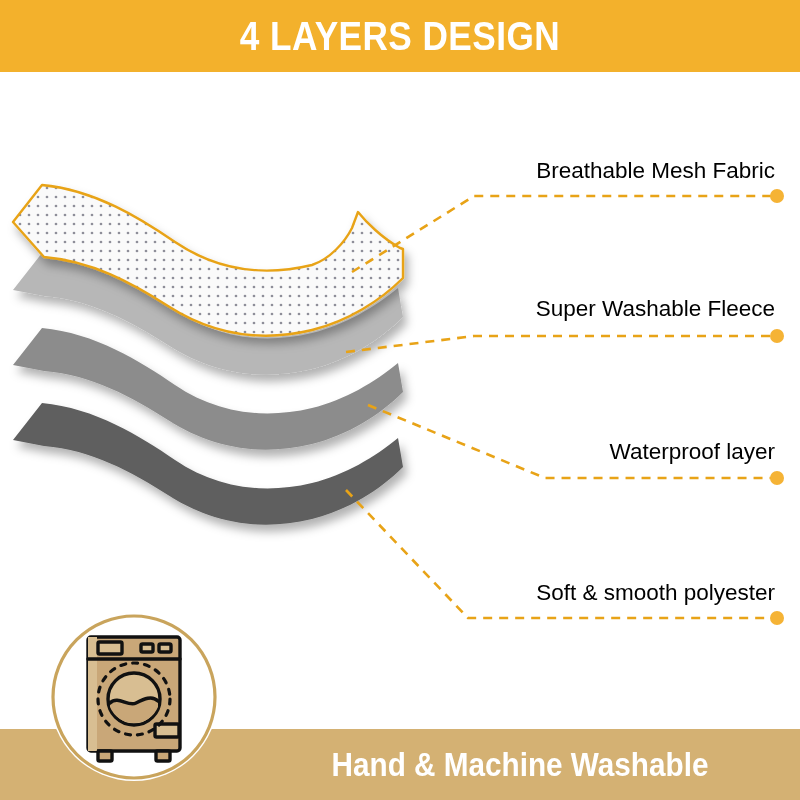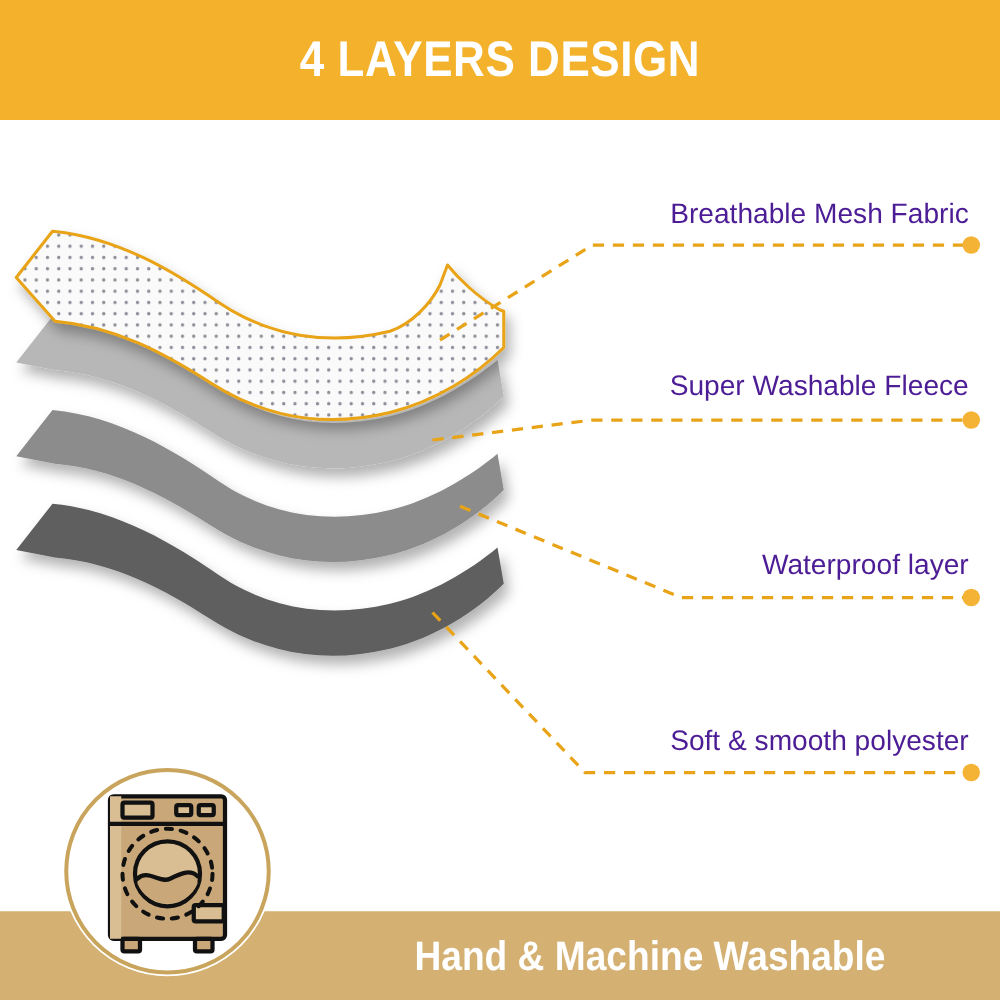--- a/index.html
+++ b/index.html
@@ -17,21 +17,21 @@
     overflow: hidden;
     background: #ffffff;
   }
 
   
   #top-banner {
     position: absolute;
     left: 0;
     top: 0;
     width: 800px;
-    height: 96px;
+    height: 72px;
     background: #F3B12C;
     display: flex;
     align-items: center;
     justify-content: center;
   }
   #top-banner-title {
     color: #ffffff;
     font-family: "Liberation Sans Narrow", "Liberation Sans", sans-serif;
     font-weight: bold;
     font-size: 40px;
@@ -92,21 +92,21 @@
     left: 0;
     top: 0;
     width: 800px;
     height: 800px;
     pointer-events: none;
   }
 
   
   .callout-label {
     position: absolute;
-    color: #4c1d95;
+    color: #000000;
     font-family: "Liberation Sans", sans-serif;
     font-size: 22.5px;
     font-weight: normal;
     white-space: nowrap;
     text-align: right;
   }
   #label-1 { left: 290px; top: 158px; width: 485px; }
   #label-2 { left: 290px; top: 296px; width: 485px; }
   #label-3 { left: 290px; top: 439px; width: 485px; }
   #label-4 { left: 290px; top: 580px; width: 485px; }

